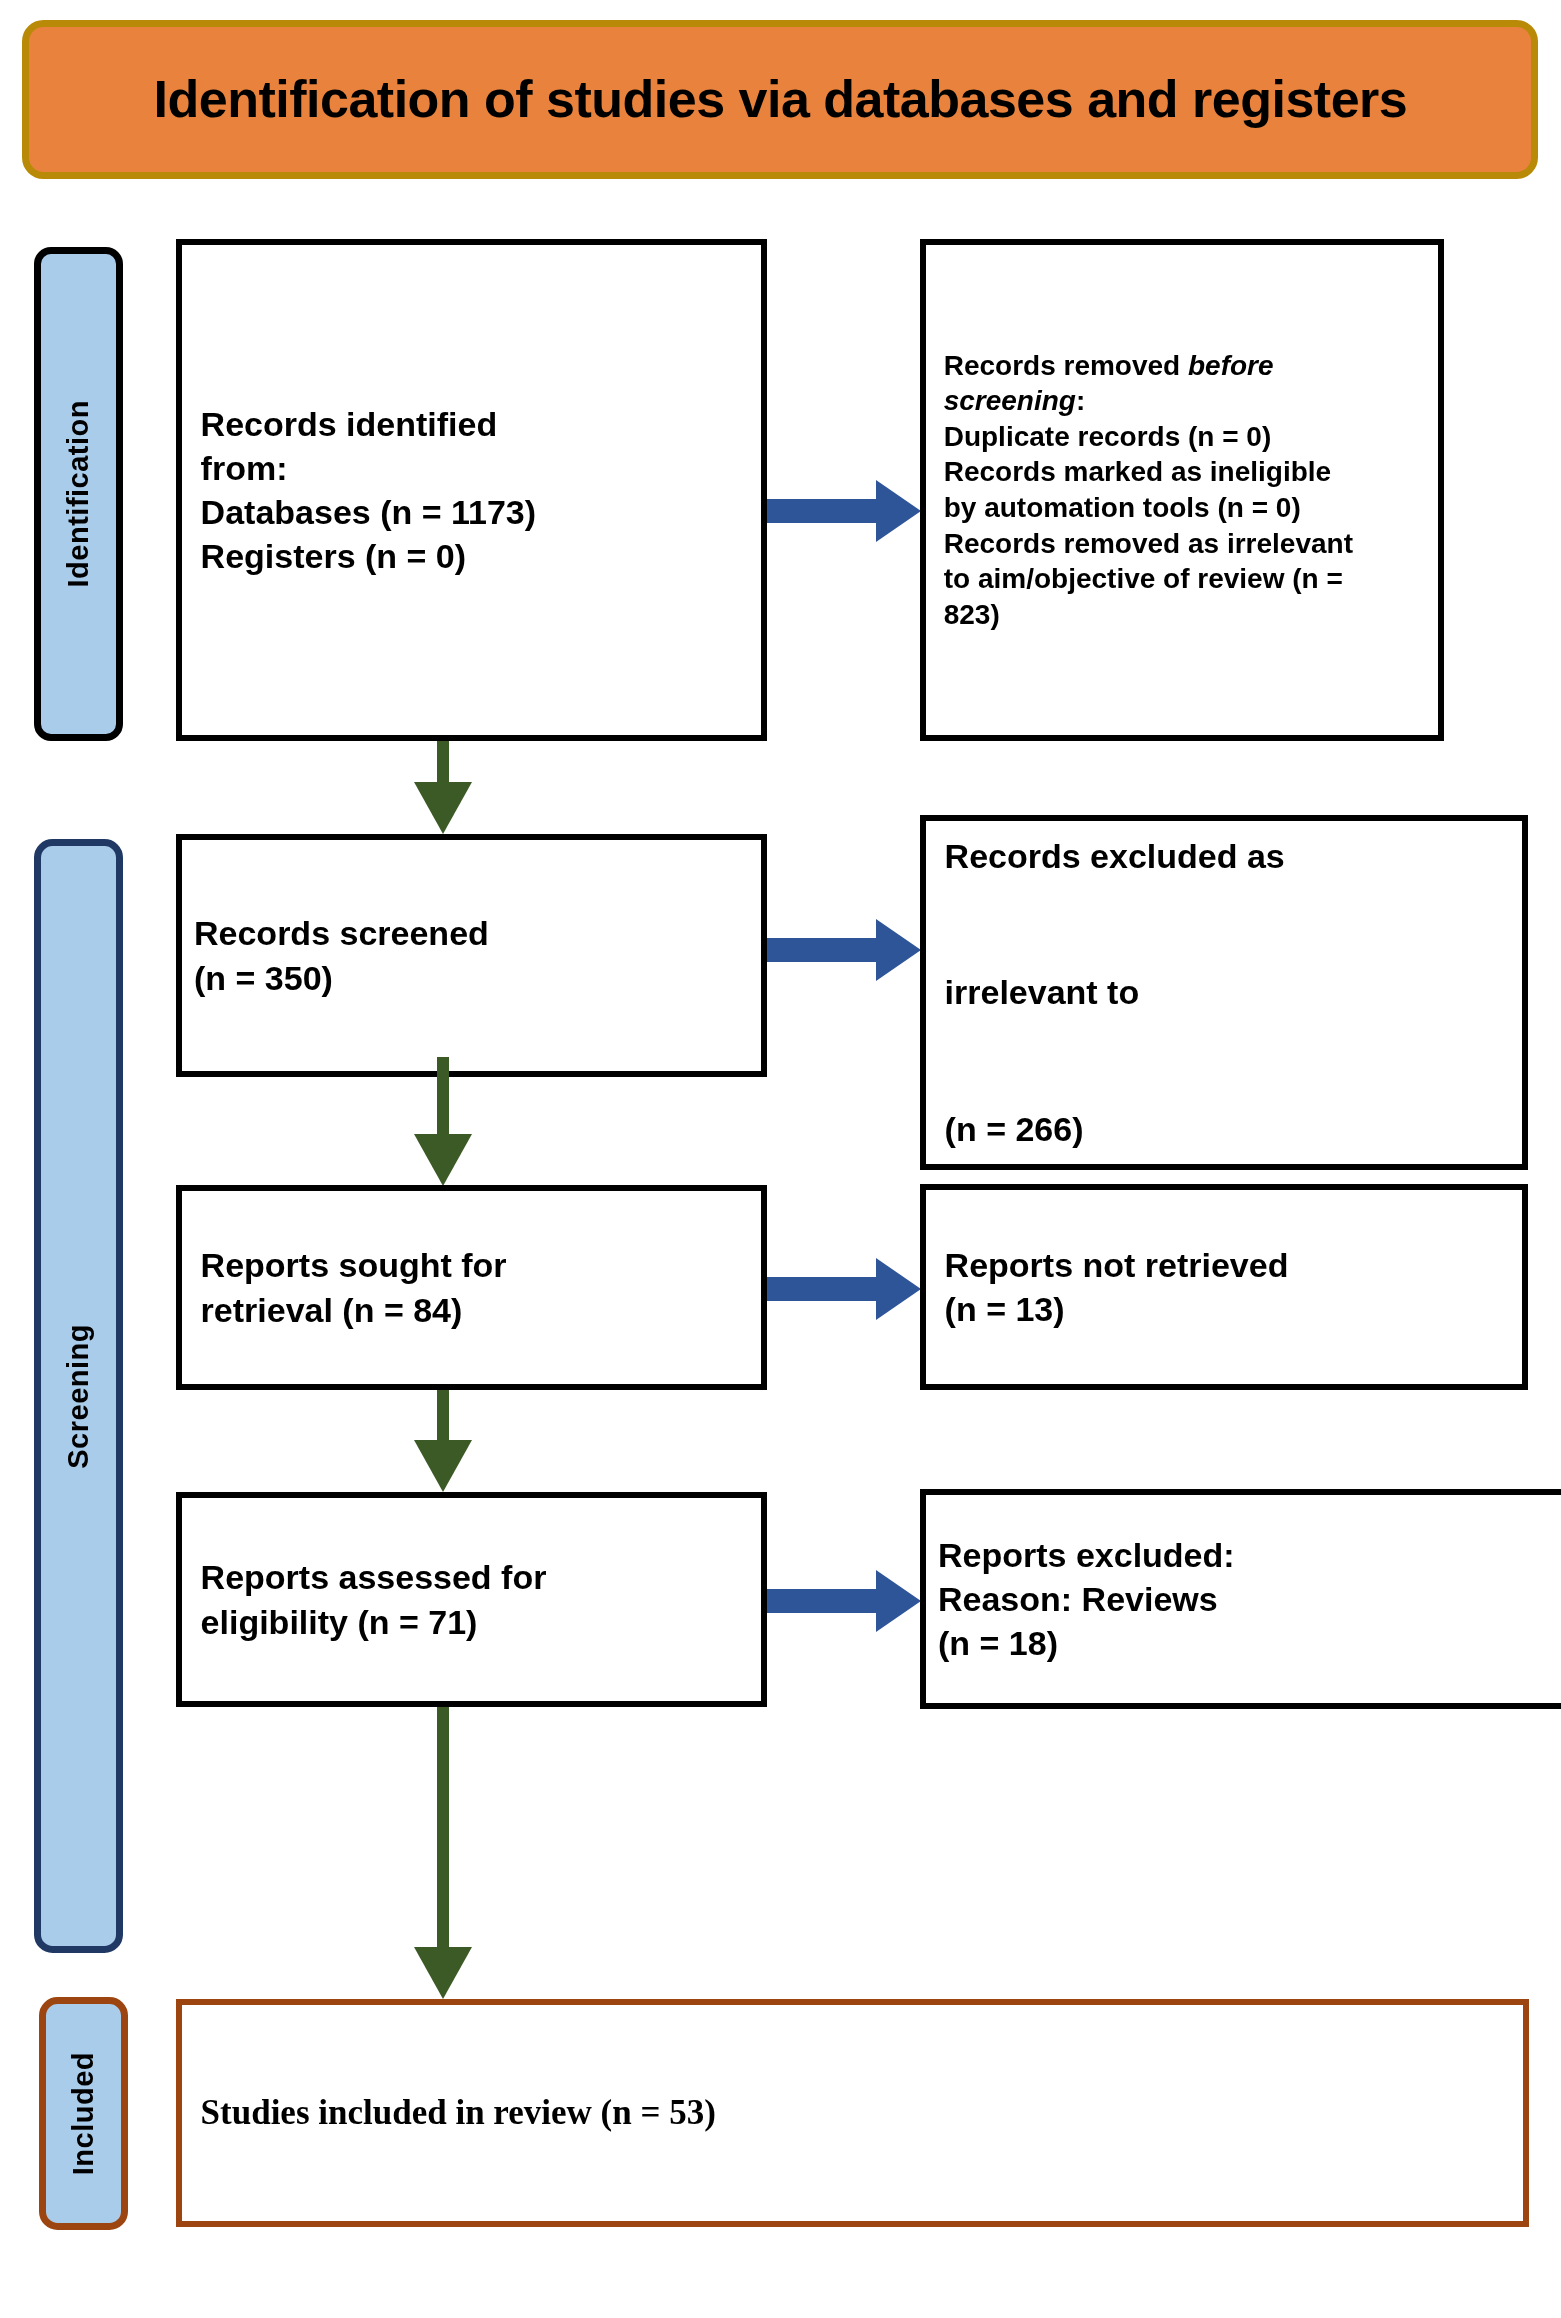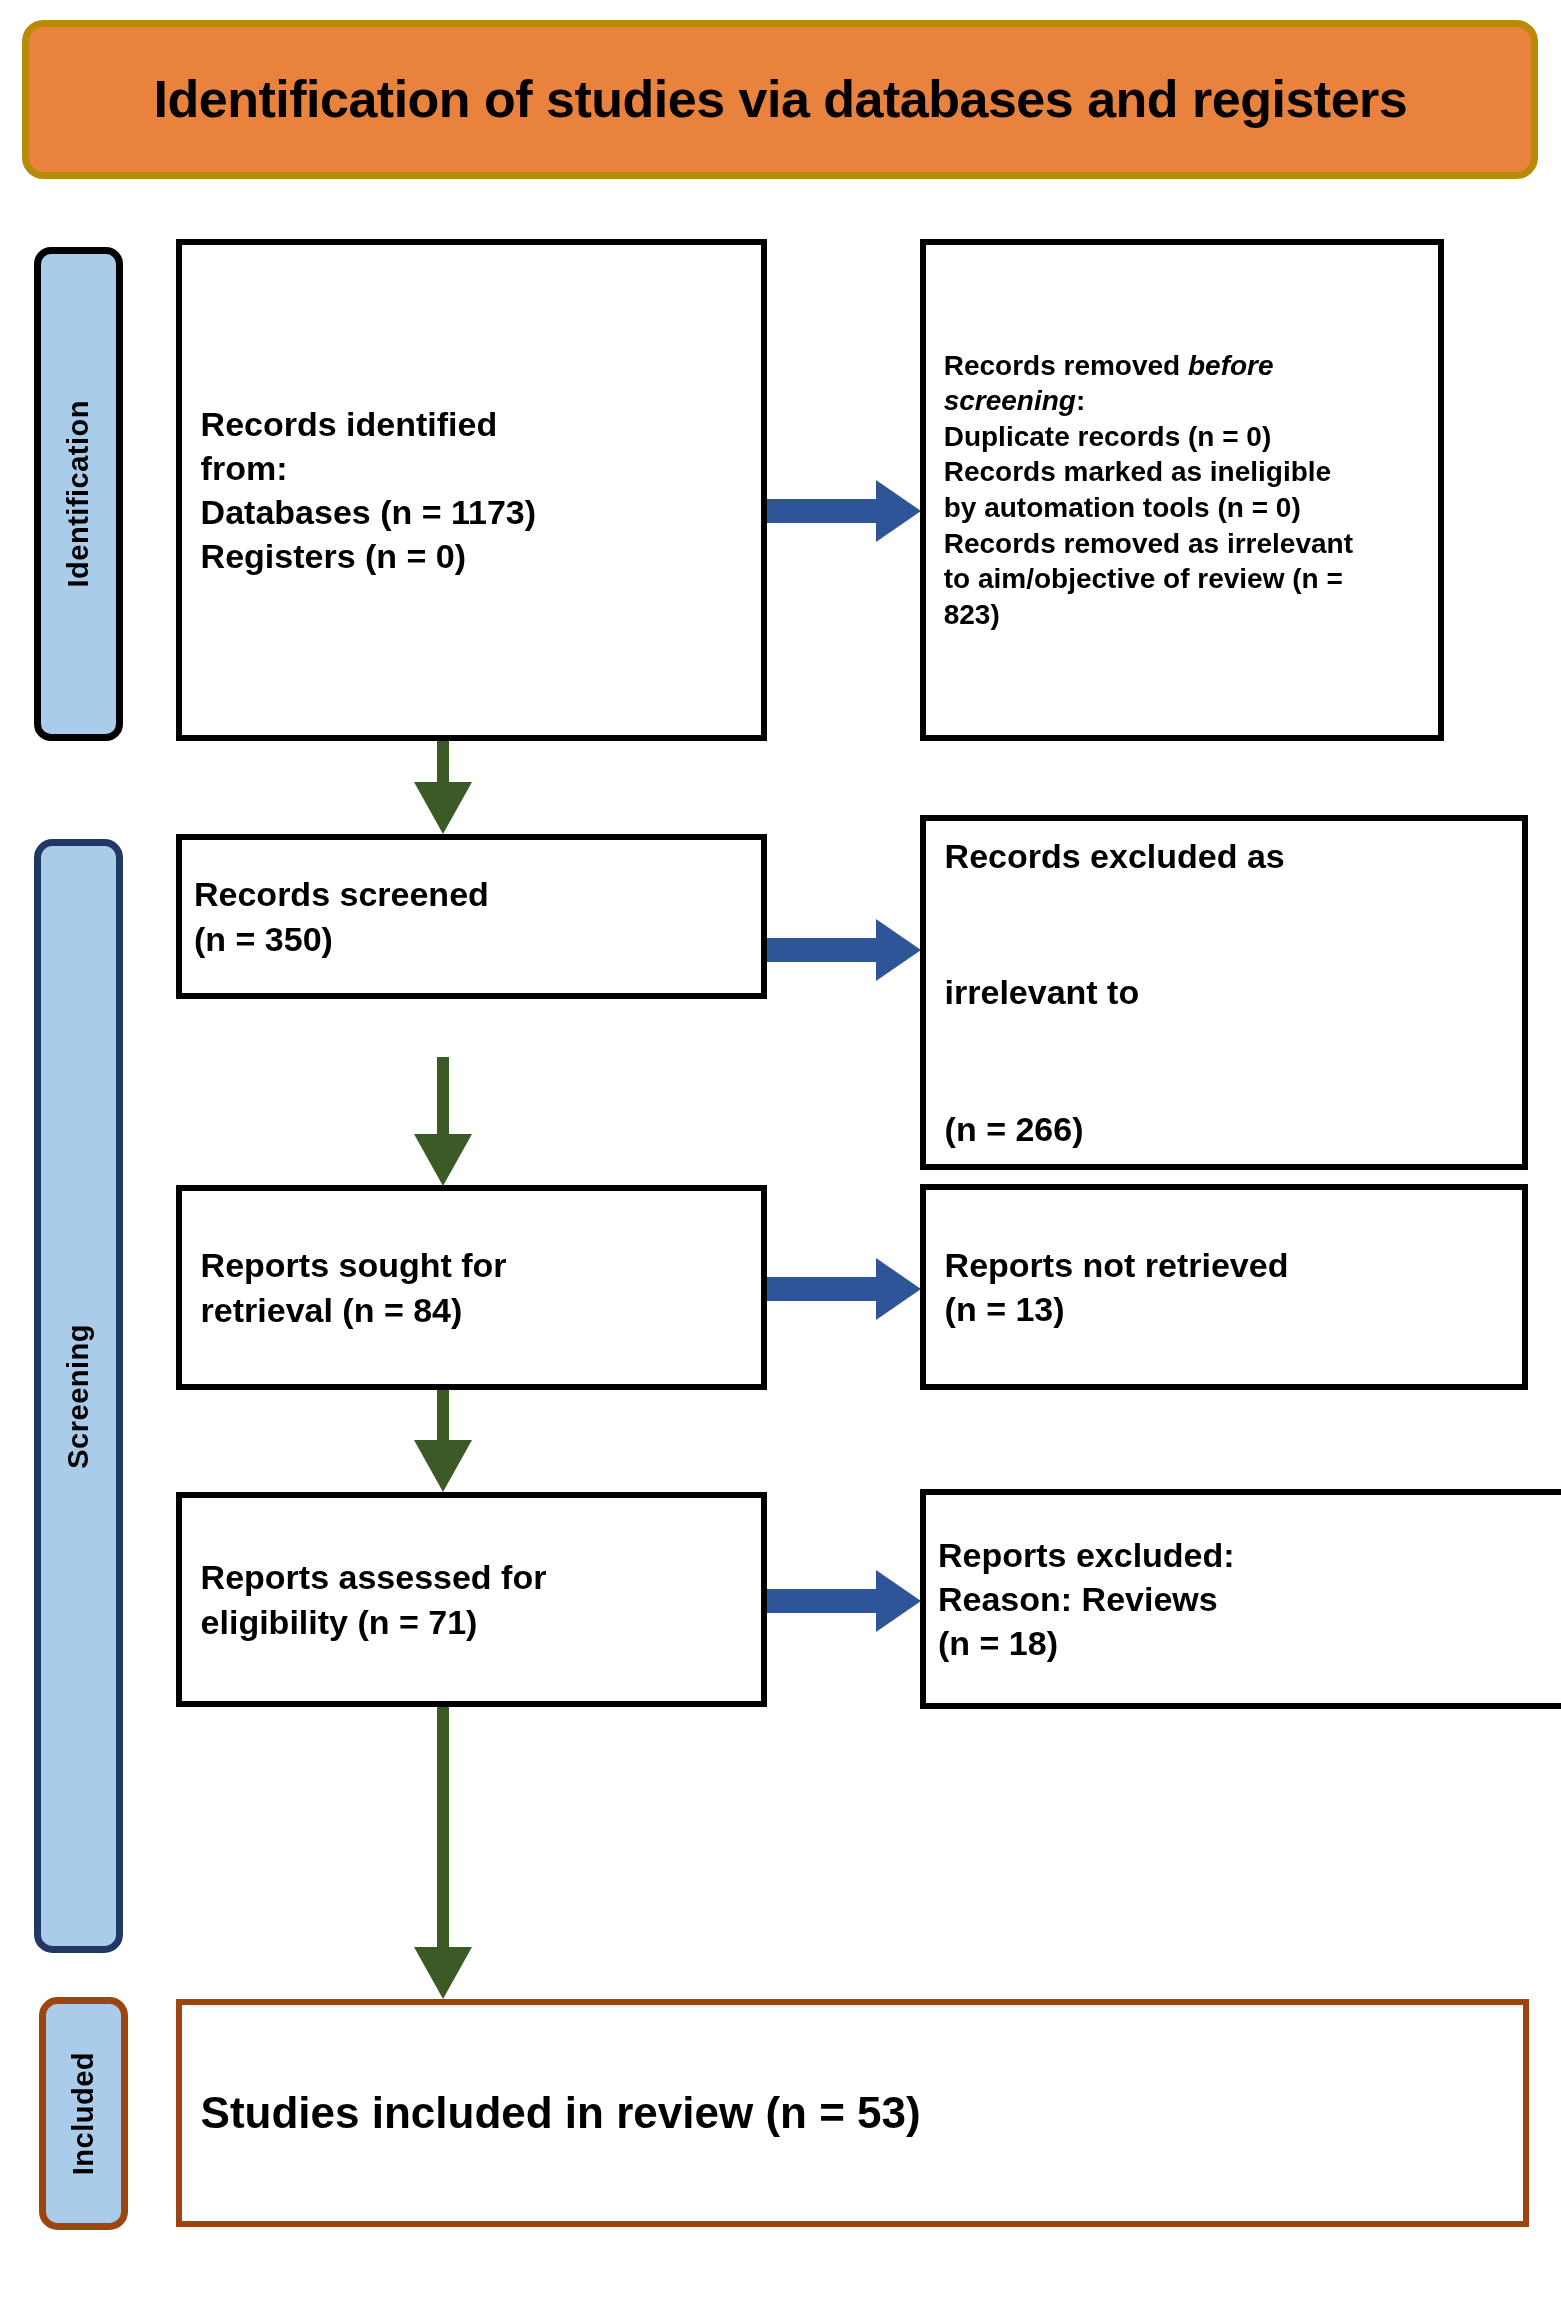--- a/index.html
+++ b/index.html
@@ -100,30 +100,30 @@
     font-weight: bold;
     color: #000000;
     line-height: 1.30;
   }
   .box-text .it { font-style: italic; }
 
   .small-text { font-size: 28px; line-height: 1.27; }
 
   
   #box-identified   { left: 176px; top: 239px;  width: 591px; height: 502px; }
-  #box-screened     { left: 176px; top: 834px; width: 591px; height: 165px; padding-left: 12px;  }
+  #box-screened     { left: 176px; top: 834px; width: 591px; height: 243px; padding-left: 12px;  }
   #box-sought       { left: 176px; top: 1185px; width: 591px; height: 205px;  }
   #box-assessed     { left: 176px; top: 1492px; width: 591px; height: 215px;  }
 
   #box-included {
     left: 176px; top: 1999px; width: 1353px; height: 228px;
     border: 6.5px solid #9C4510;
     justify-content: center;
   }
-  #box-included .box-text { font-size: 44px; }
+  #box-included .box-text { font-size: 35px; font-family: Liberation Serif, serif; }
 
   
   #box-removed-before { left: 920px; top: 239px;  width: 524px; height: 502px; padding: 16px 17.7px; }
   #box-excluded-irrel { left: 920px; top: 815px; width: 608px; height: 355px; justify-content: space-between;  }
   #box-not-retrieved  { left: 920px; top: 1184px; width: 608px; height: 206px;  }
   #box-reports-excl   { left: 920px; top: 1489px; width: 712px; height: 220px; padding-left: 12px;  }
 
   
   
   .v-arrow {

